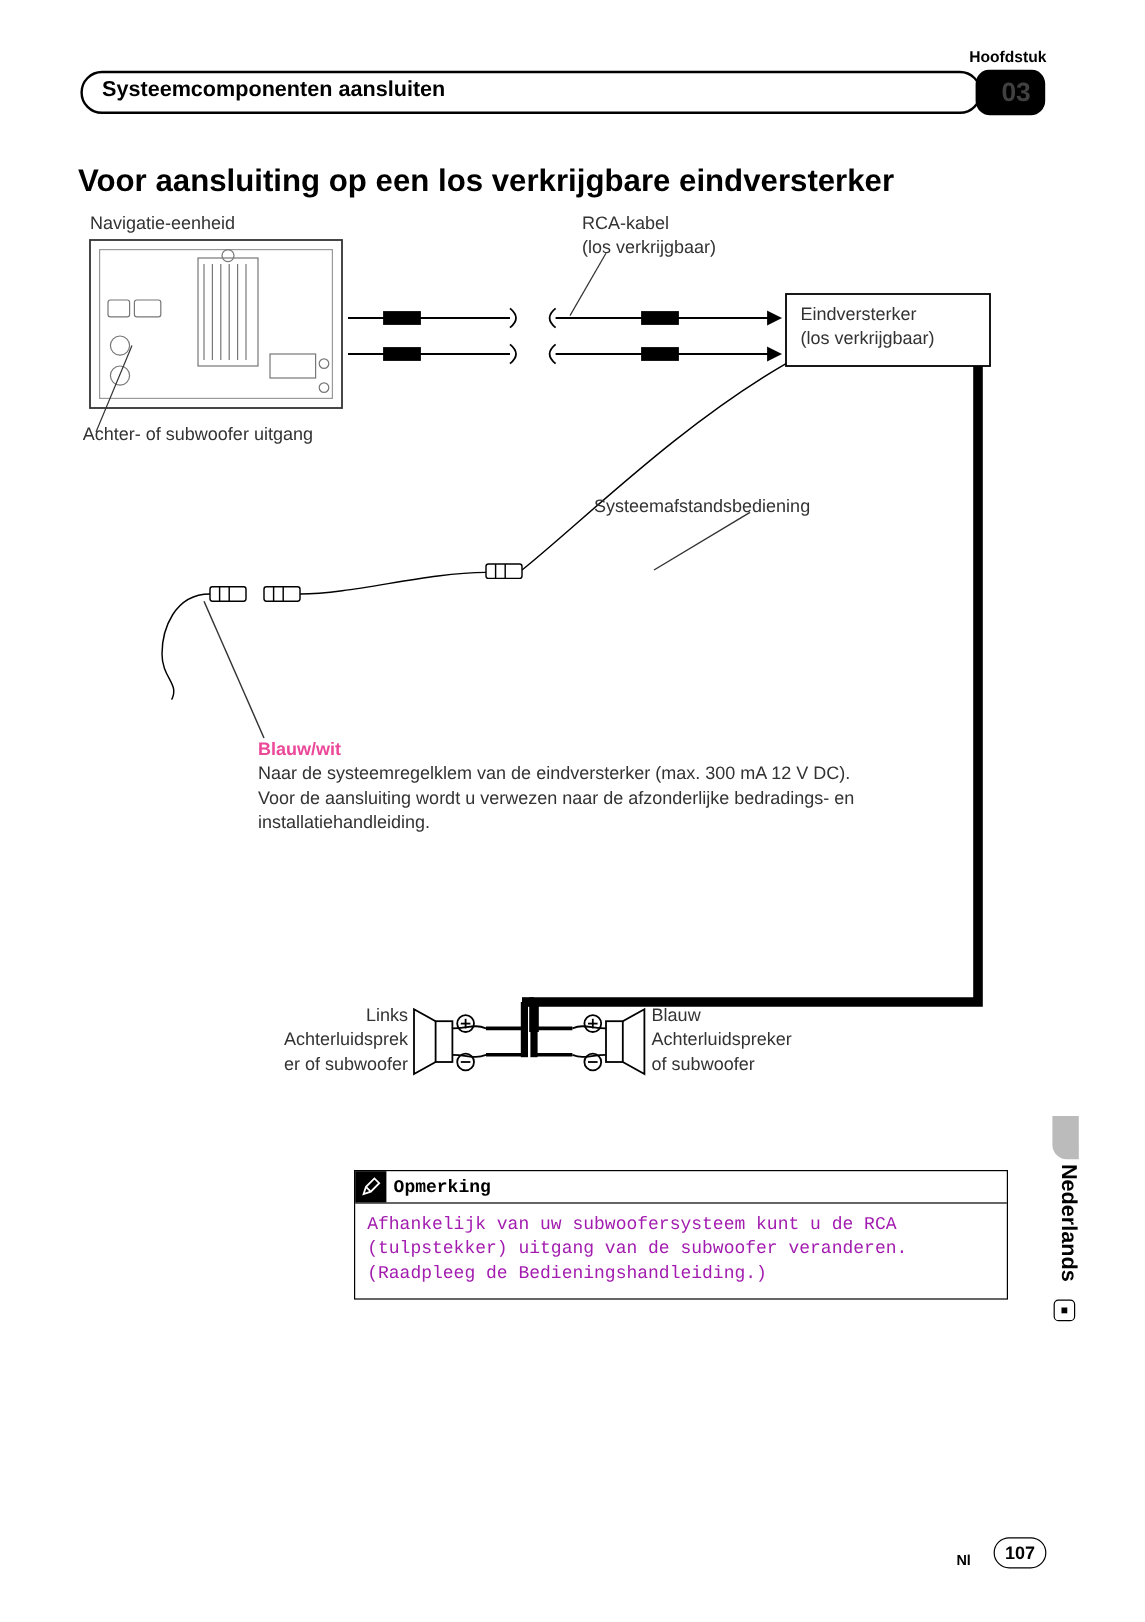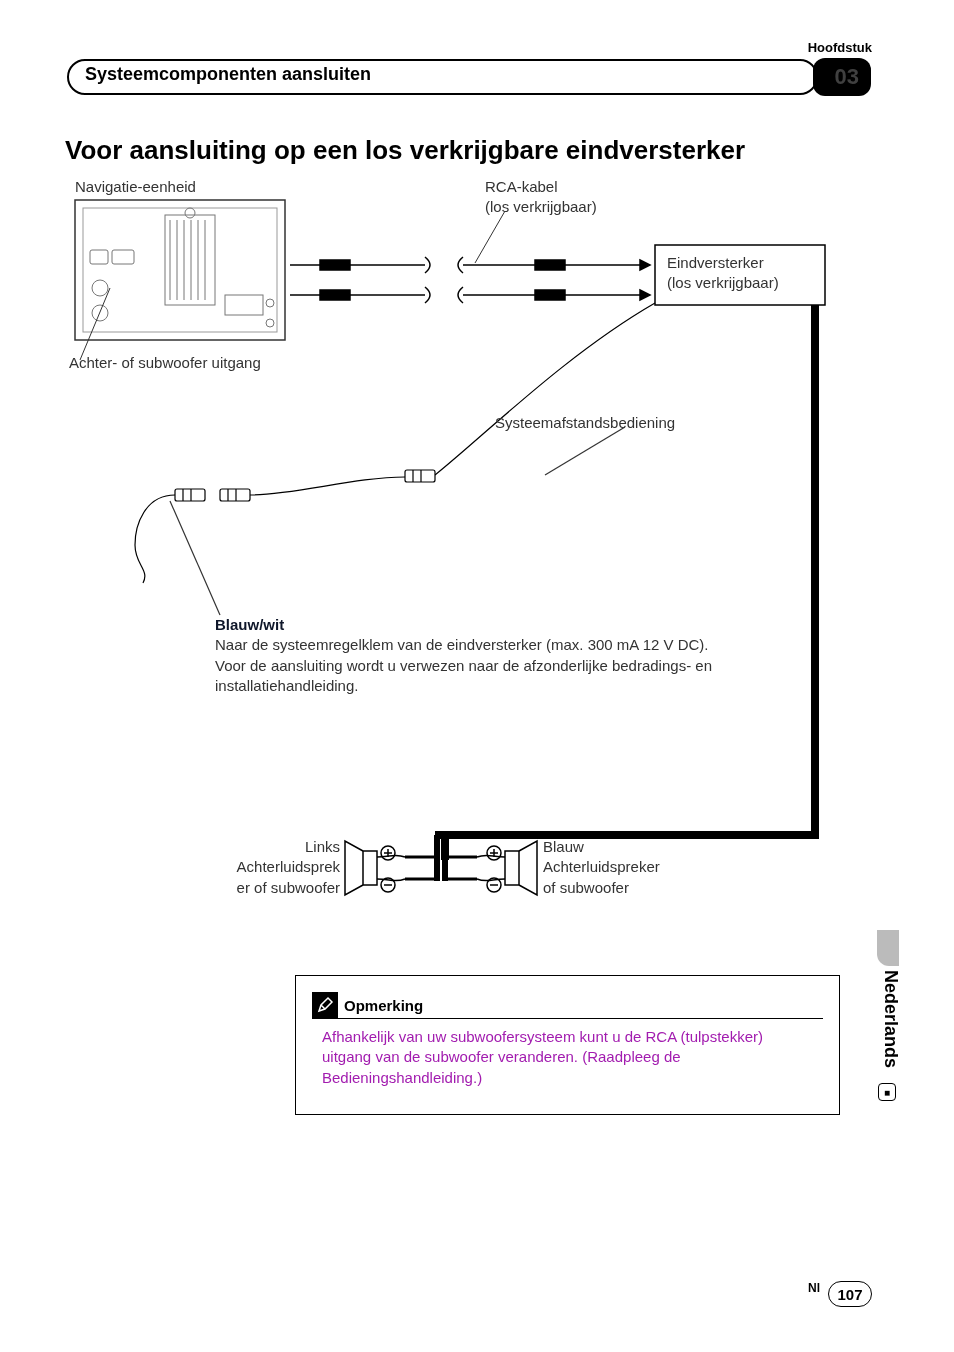--- a/index.html
+++ b/index.html
@@ -51,28 +51,29 @@
   }
   .diagram {
     position: absolute;
     top: 175px;
     left: 65px;
     width: 775px;
     height: 740px;
   }
   .diagram svg { position: absolute; top: 0; left: 0; }
   .lbl { position: absolute; font-size: 15px; color: #333; line-height: 1.35; }
-  .blue-white-title { font-weight: bold; color: #0f172a; font-size: 15px; }
+  .blue-white-title { font-weight: bold; color: #ec4899; font-size: 15px; }
   .note-box {
     position: absolute;
     top: 975px;
     left: 295px;
     width: 545px;
     border: 1px solid #000;
-    padding: 16px;
+    padding: 0;
+    font-family: Liberation Mono, monospace;
   }
   .note-header {
     display: flex;
     align-items: center;
     border-bottom: 1px solid #000;
   }
   .note-icon {
     width: 26px;
     height: 26px;
     background: #000;
@@ -118,22 +119,22 @@
     display: flex;
     align-items: center;
     justify-content: center;
     font-size: 10px;
   }
   .footer {
     position: absolute;
     bottom: 45px;
     right: 82px;
     display: flex;
-    align-items: flex-start;
-    gap: 8px;
+    align-items: flex-end;
+    gap: 19px;
   }
   .footer-lang { font-size: 12px; font-weight: bold; }
   .footer-page {
     width: 44px;
     height: 26px;
     border: 1.5px solid #000;
     border-radius: 13px;
     display: flex;
     align-items: center;
     justify-content: center;

